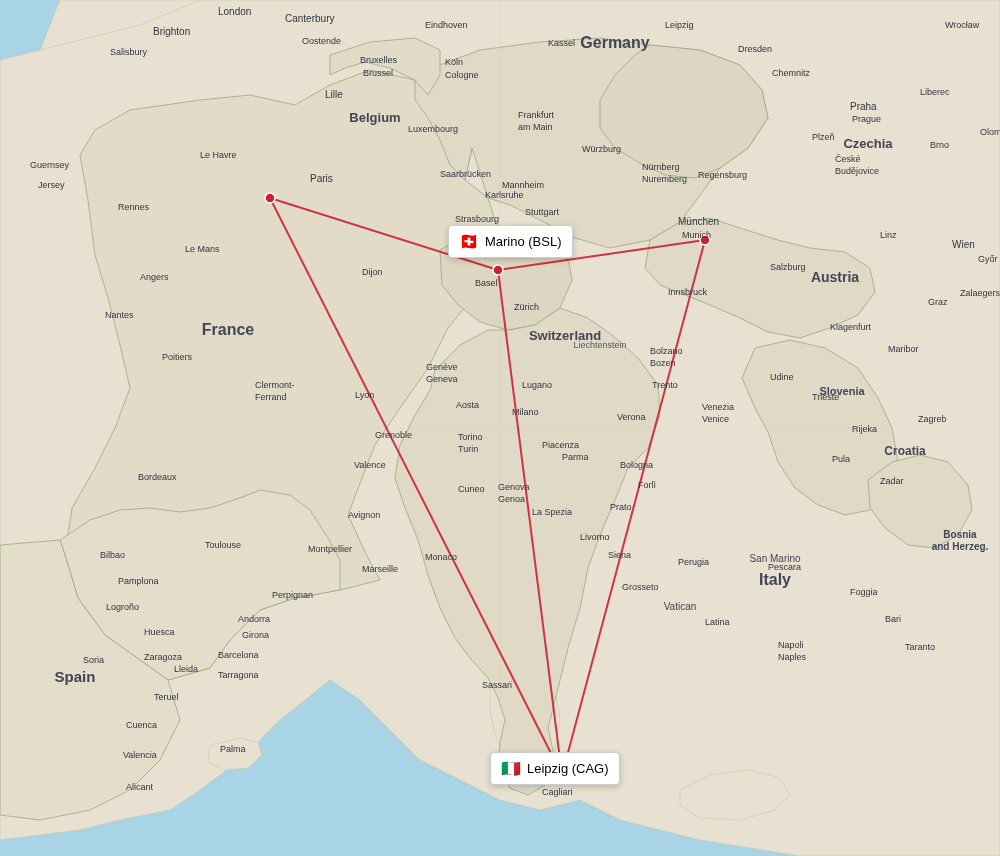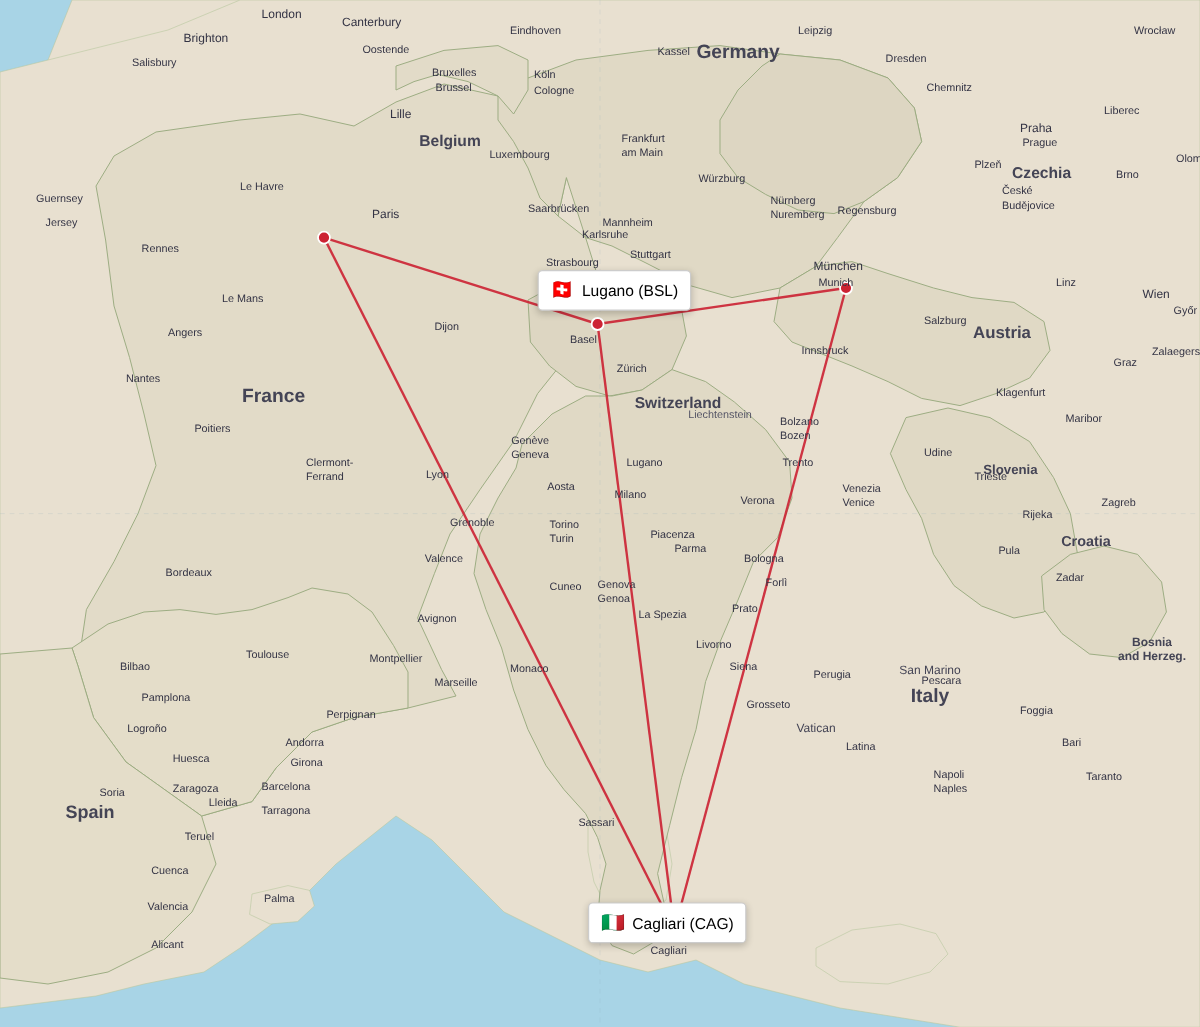--- a/index.html
+++ b/index.html
@@ -321,20 +321,20 @@
     <text x="905" y="650" font-family="Arial" font-size="9" fill="#334">Taranto</text>
     <text x="778" y="648" font-family="Arial" font-size="9" fill="#334">Napoli</text>
     <text x="778" y="660" font-family="Arial" font-size="9" fill="#334">Naples</text>
     <text x="705" y="625" font-family="Arial" font-size="9" fill="#334">Latina</text>
     <text x="482" y="688" font-family="Arial" font-size="9" fill="#334">Sassari</text>
     <text x="542" y="795" font-family="Arial" font-size="9" fill="#334">Cagliari</text>
   </svg>
 
   <div id="label-basel" class="airport-label">
     <span class="flag">🇨🇭</span>
-    <span>Lugano (BSL)</span>
+    <span>Marino (BSL)</span>
   </div>
 
   <div id="label-cagliari" class="airport-label">
     <span class="flag">🇮🇹</span>
-    <span>Cagliari (CAG)</span>
+    <span>Leipzig (CAG)</span>
   </div>
 </div>
 
 </body></html>

